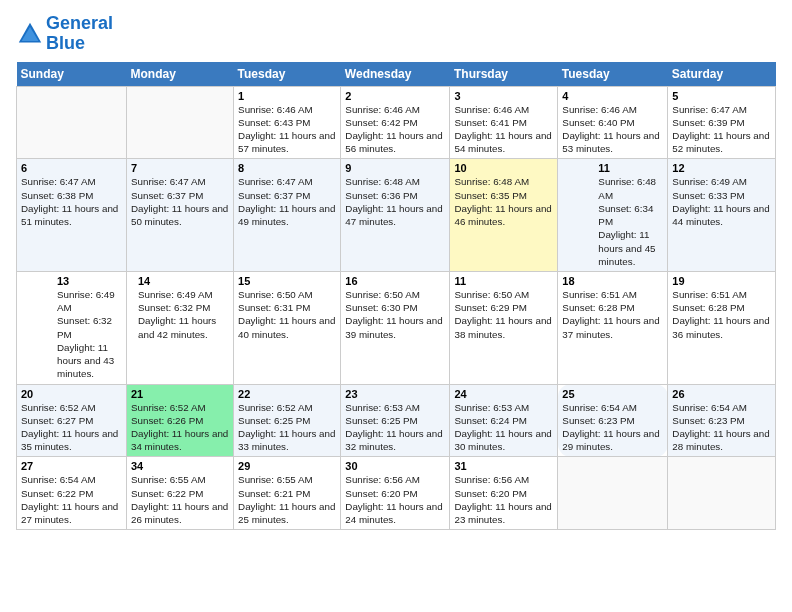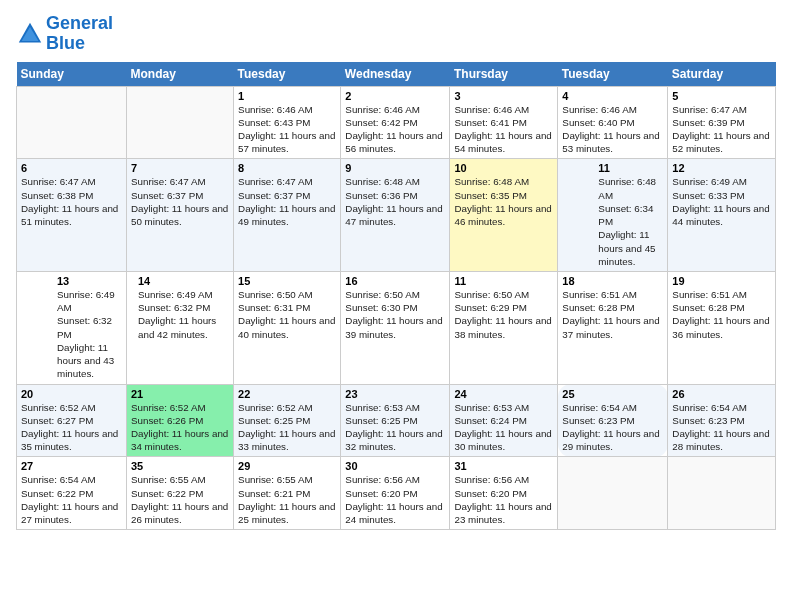--- a/index.html
+++ b/index.html
@@ -300,21 +300,21 @@
           </td>
         </tr>
         <tr>
           <td style="background: rgb(255, 255, 255);">
             <span class="day-num">27</span>
             <div class="day-info" style="white-space: pre-line;">Sunrise: 6:54 AM
 Sunset: 6:22 PM
 Daylight: 11 hours and 27 minutes.</div>
           </td>
           <td style="background: rgb(255, 255, 255);">
-            <span class="day-num">35</span>
+            <span class="day-num">34</span>
             <div class="day-info" style="white-space: pre-line;">Sunrise: 6:55 AM
 Sunset: 6:22 PM
 Daylight: 11 hours and 26 minutes.</div>
           </td>
           <td style="background: rgb(255, 255, 255);">
             <span class="day-num">29</span>
             <div class="day-info" style="white-space: pre-line;">Sunrise: 6:55 AM
 Sunset: 6:21 PM
 Daylight: 11 hours and 25 minutes.</div>
           </td>

